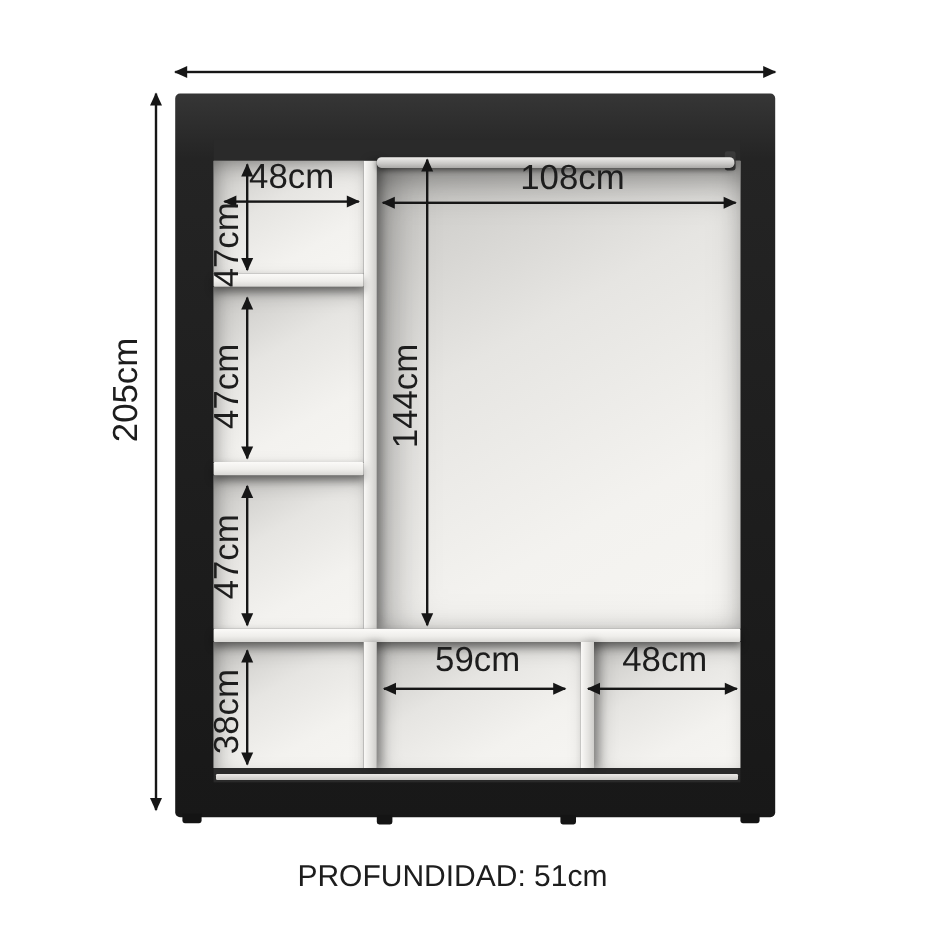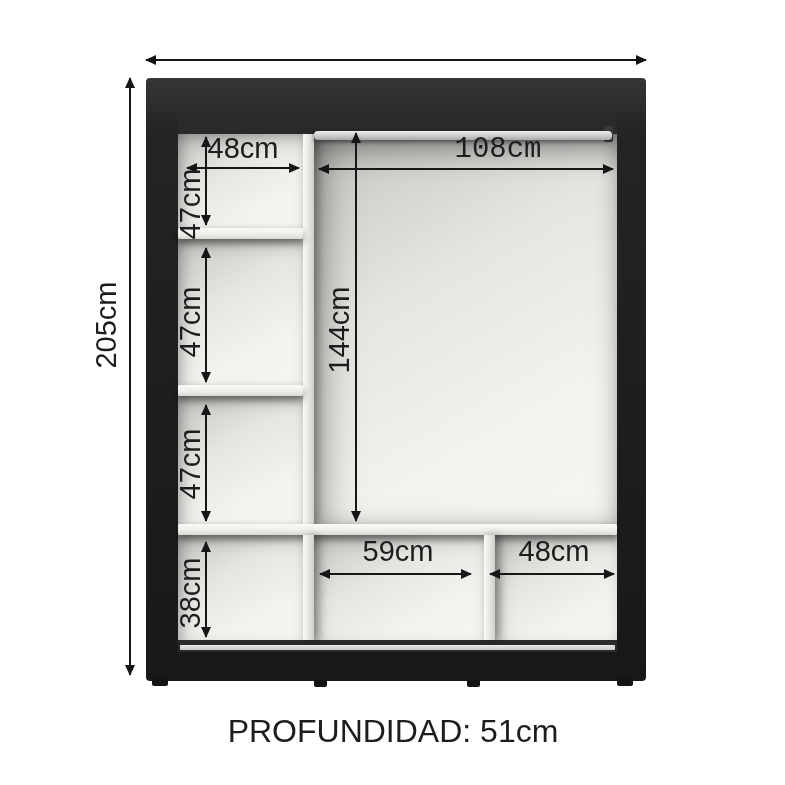--- a/index.html
+++ b/index.html
@@ -67,22 +67,22 @@
   }
   .dv::before { top:-1px; border-bottom:11px solid #161616; }
   .dv::after  { bottom:-1px; border-top:11px solid #161616; }
 
   .dlabel {
     position:absolute; font-size:29px; line-height:1; color:#1d1d1d;
     white-space:nowrap; transform:translate(-50%,-50%);
   }
   .dlabel.rot { transform:translate(-50%,-50%) rotate(-90deg); }
   .depth-label {
-    position:absolute; left:393px; top:731px; transform:translate(-50%,-50%);
-    font-size:32px; color:#1d1d1d; white-space:nowrap;text-align:right;
+    position:absolute; left:377px; top:731px; transform:translate(-50%,-50%);
+    font-size:25px; color:#1d1d1d; white-space:nowrap;text-align:right;
   }
 </style>
 </head>
 <body>
 
 <div class="stage">
 
   <div class="frame"></div>
   <div class="foot" style="left:152px; top:678px; width:16px; height:8px;"></div>
   <div class="foot" style="left:314px; top:679px; width:13px; height:8px;"></div>
@@ -122,21 +122,21 @@
 
   <div class="dlabel rot" style="left:190px; top:322px;">47cm</div>
   <div class="dline dv" style="left:205px; top:248px; height:134px;"></div>
 
   <div class="dlabel rot" style="left:190px; top:464px;">47cm</div>
   <div class="dline dv" style="left:205px; top:405px; height:116px;"></div>
 
   <div class="dlabel rot" style="left:190px; top:593px;">38cm</div>
   <div class="dline dv" style="left:205px; top:542px; height:95px;"></div>
 
-  <div class="dlabel" style="left:498px; top:149px;font-family:Liberation Mono, monospace;">108cm</div>
+  <div class="dlabel" style="left:477px; top:149px;">108cm</div>
   <div class="dline dh" style="left:319px; top:168px; width:294px;"></div>
 
   <div class="dlabel rot" style="left:339px; top:330px;">144cm</div>
   <div class="dline dv" style="left:355px; top:133px; height:388px;"></div>
 
   <div class="dlabel" style="left:398px; top:551px;">59cm</div>
   <div class="dline dh" style="left:320px; top:573px; width:151px;"></div>
 
   <div class="dlabel" style="left:554px; top:551px;">48cm</div>
   <div class="dline dh" style="left:490px; top:573px; width:124px;"></div>

